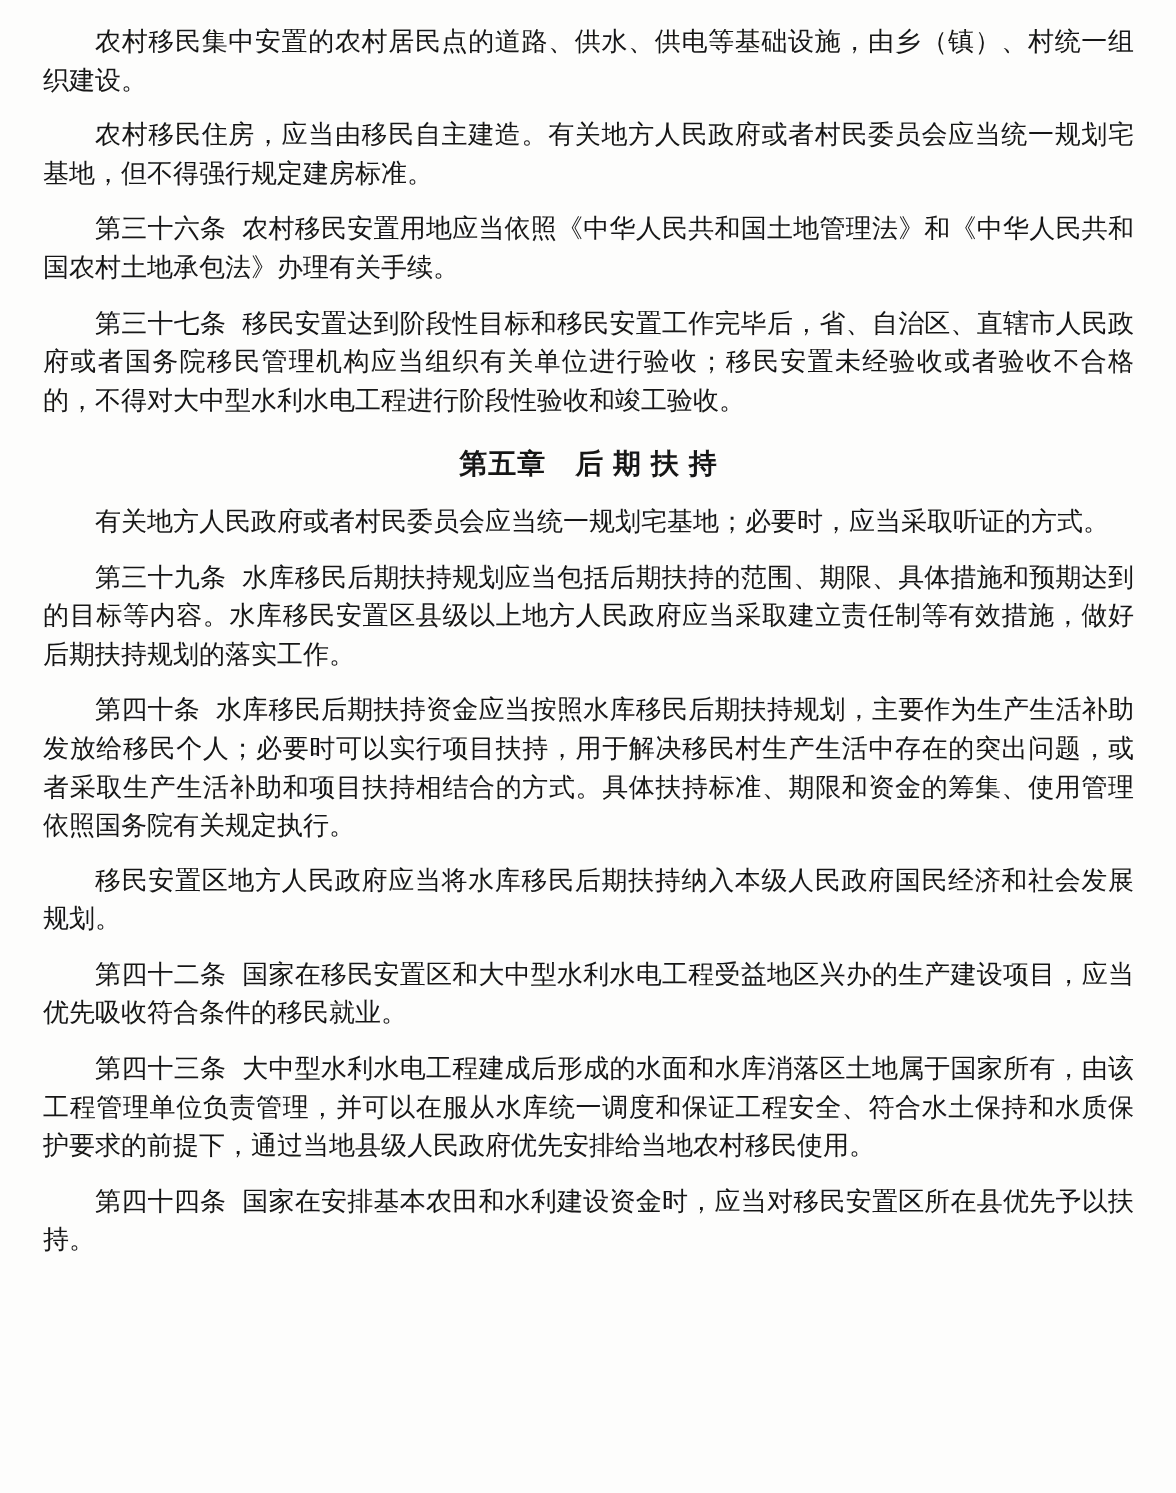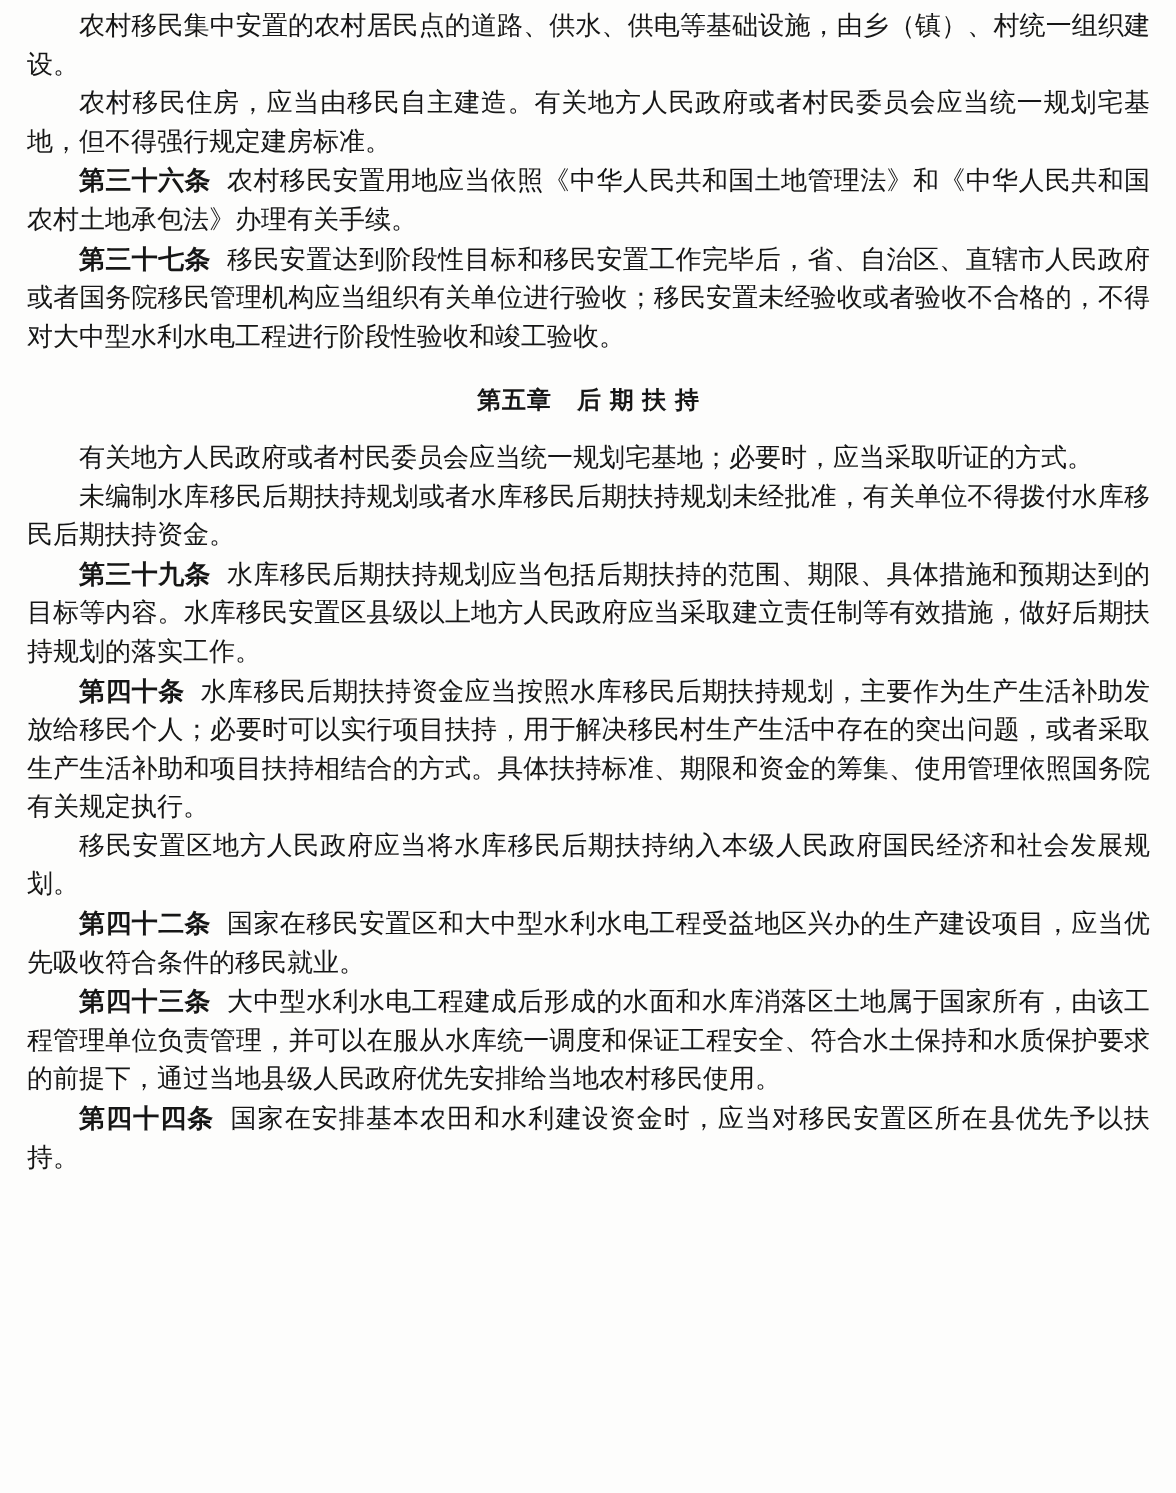--- a/index.html
+++ b/index.html
@@ -13,32 +13,32 @@
     line-height: 38.6px;
     box-sizing: border-box;
     padding: 7px 26px 0 27px;
     overflow: hidden;
   }
   main.page {
     text-align: justify;
     text-justify: inter-ideograph;
   }
   p.para {
-    margin: 0;
+    margin: 16px;
     text-indent: 2em;
   }
   .term {
     font-family: "Liberation Sans", "DejaVu Sans", sans-serif;
-    font-weight: bold;
+    font-weight: normal;
     margin-right: 0.62em;
   }
   h2.chapter {
     font-family: "Liberation Sans", "DejaVu Sans", sans-serif;
     font-weight: bold;
-    font-size: 24px;
+    font-size: 28px;
     text-align: center;
     text-indent: 0;
     margin: 25px 0 19px 0;
     letter-spacing: 1px;
   }
 </style>
 </head>
 <body>
 
 <main class="page">
@@ -50,21 +50,20 @@
   <p class="para"><b class="term">第三十六条</b><span>农村移民安置用地应当依照《中华人民共和国土地管理法》和《中华人民共和国农村土地承包法》办理有关手续。</span></p>
 
   <p class="para"><b class="term">第三十七条</b><span>移民安置达到阶段性目标和移民安置工作完毕后，省、自治区、直辖市人民政府或者国务院移民管理机构应当组织有关单位进行验收；移民安置未经验收或者验收不合格的，不得对大中型水利水电工程进行阶段性验收和竣工验收。</span></p>
 
   <h2 class="chapter">第五章　后 期 扶 持</h2>
 
 
   <p class="para"><span>有关地方人民政府或者村民委员会应当统一规划宅基地；必要时，应当采取听证的方式。</span></p>
 
 
-  <p class="para"><span>未编制水库移民后期扶持规划或者水库移民后期扶持规划未经批准，有关单位不得拨付水库移民后期扶持资金。</span></p>
 
   <p class="para"><b class="term">第三十九条</b><span>水库移民后期扶持规划应当包括后期扶持的范围、期限、具体措施和预期达到的目标等内容。水库移民安置区县级以上地方人民政府应当采取建立责任制等有效措施，做好后期扶持规划的落实工作。</span></p>
 
   <p class="para"><b class="term">第四十条</b><span>水库移民后期扶持资金应当按照水库移民后期扶持规划，主要作为生产生活补助发放给移民个人；必要时可以实行项目扶持，用于解决移民村生产生活中存在的突出问题，或者采取生产生活补助和项目扶持相结合的方式。具体扶持标准、期限和资金的筹集、使用管理依照国务院有关规定执行。</span></p>
 
 
 
   <p class="para"><span>移民安置区地方人民政府应当将水库移民后期扶持纳入本级人民政府国民经济和社会发展规划。</span></p>
 
   <p class="para"><b class="term">第四十二条</b><span>国家在移民安置区和大中型水利水电工程受益地区兴办的生产建设项目，应当优先吸收符合条件的移民就业。</span></p>

